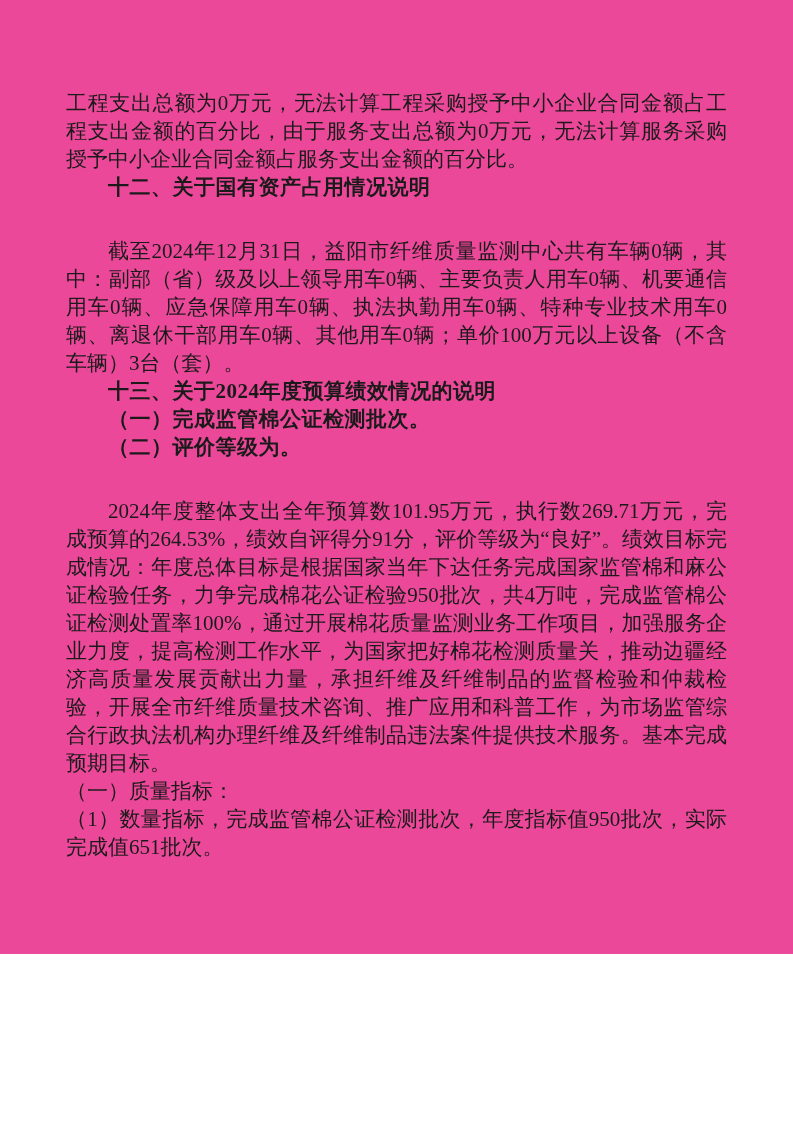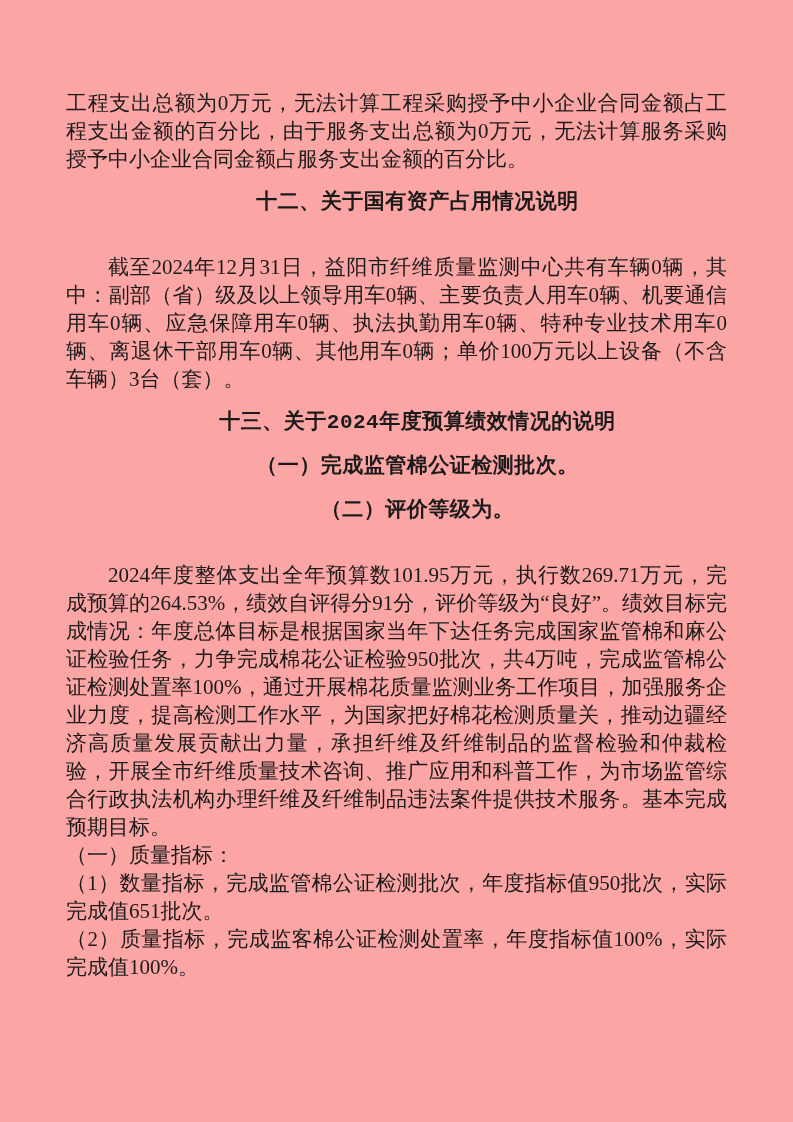--- a/index.html
+++ b/index.html
@@ -3,45 +3,45 @@
 <meta charset="utf-8">
 <style>
   html, body {
     margin: 0;
     padding: 0;
     background: #ffffff;
   }
   .page {
     position: relative;
     width: 793px;
-    height: 1122px;
-    background: #fca5a5;
+    height: 954px;
+    background: #ec4899;
     box-sizing: border-box;
     padding: 89px 66px 0 66px;
     overflow: hidden;
     color: #1a1a1a;
     font-family: "Liberation Serif", serif;
     font-size: 21px;
     line-height: 28px;
   }
   .para {
     margin: 0;
     text-align: justify;
     text-indent: 0;
   }
   .para.indent {
     text-indent: 2em;
     margin-top: 36px;
   }
   .heading {
-    margin: 16px;
-    font-family: Liberation Mono, monospace;
+    margin: 0;
+    font-family: Liberation Serif, serif;
     font-weight: bold;
     text-indent: 2em;
-    text-align: center;
+    text-align: left;
     letter-spacing: 0.5px;
   }
 </style>
 </head>
 <body>
 
 <div class="page">
   <p class="para">工程支出总额为0万元，无法计算工程采购授予中小企业合同金额占工程支出金额的百分比，由于服务支出总额为0万元，无法计算服务采购授予中小企业合同金额占服务支出金额的百分比。</p>
 
   <p class="heading">十二、关于国有资产占用情况说明</p>
@@ -54,14 +54,13 @@
 
 
   <p class="heading">（二）评价等级为。</p>
 
   <p class="para indent">2024年度整体支出全年预算数101.95万元，执行数269.71万元，完成预算的264.53%，绩效自评得分91分，评价等级为“良好”。绩效目标完成情况：年度总体目标是根据国家当年下达任务完成国家监管棉和麻公证检验任务，力争完成棉花公证检验950批次，共4万吨，完成监管棉公证检测处置率100%，通过开展棉花质量监测业务工作项目，加强服务企业力度，提高检测工作水平，为国家把好棉花检测质量关，推动边疆经济高质量发展贡献出力量，承担纤维及纤维制品的监督检验和仲裁检验，开展全市纤维质量技术咨询、推广应用和科普工作，为市场监管综合行政执法机构办理纤维及纤维制品违法案件提供技术服务。基本完成预期目标。</p>
 
   <p class="para">（一）质量指标：</p>
 
   <p class="para">（1）数量指标，完成监管棉公证检测批次，年度指标值950批次，实际完成值651批次。</p>
 
-  <p class="para">（2）质量指标，完成监客棉公证检测处置率，年度指标值100%，实际完成值100%。</p>
 </div>
 
 </body></html>

